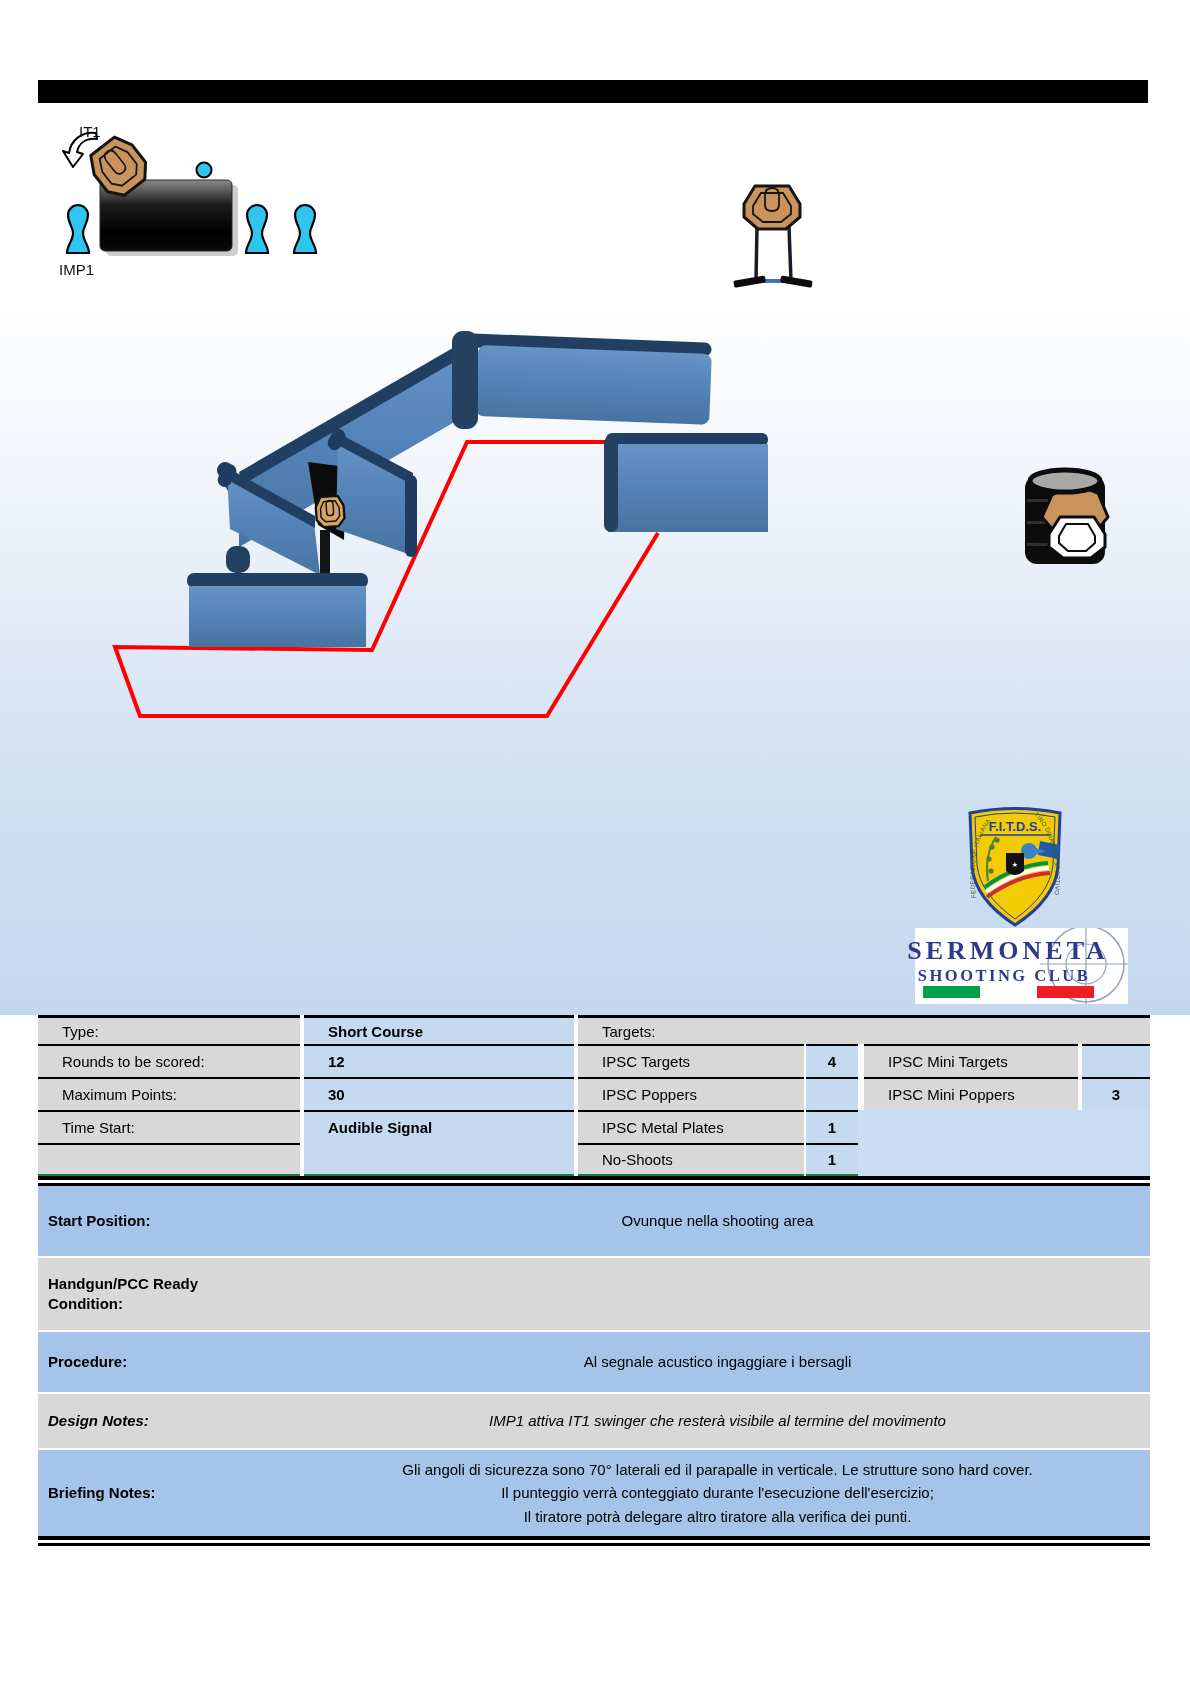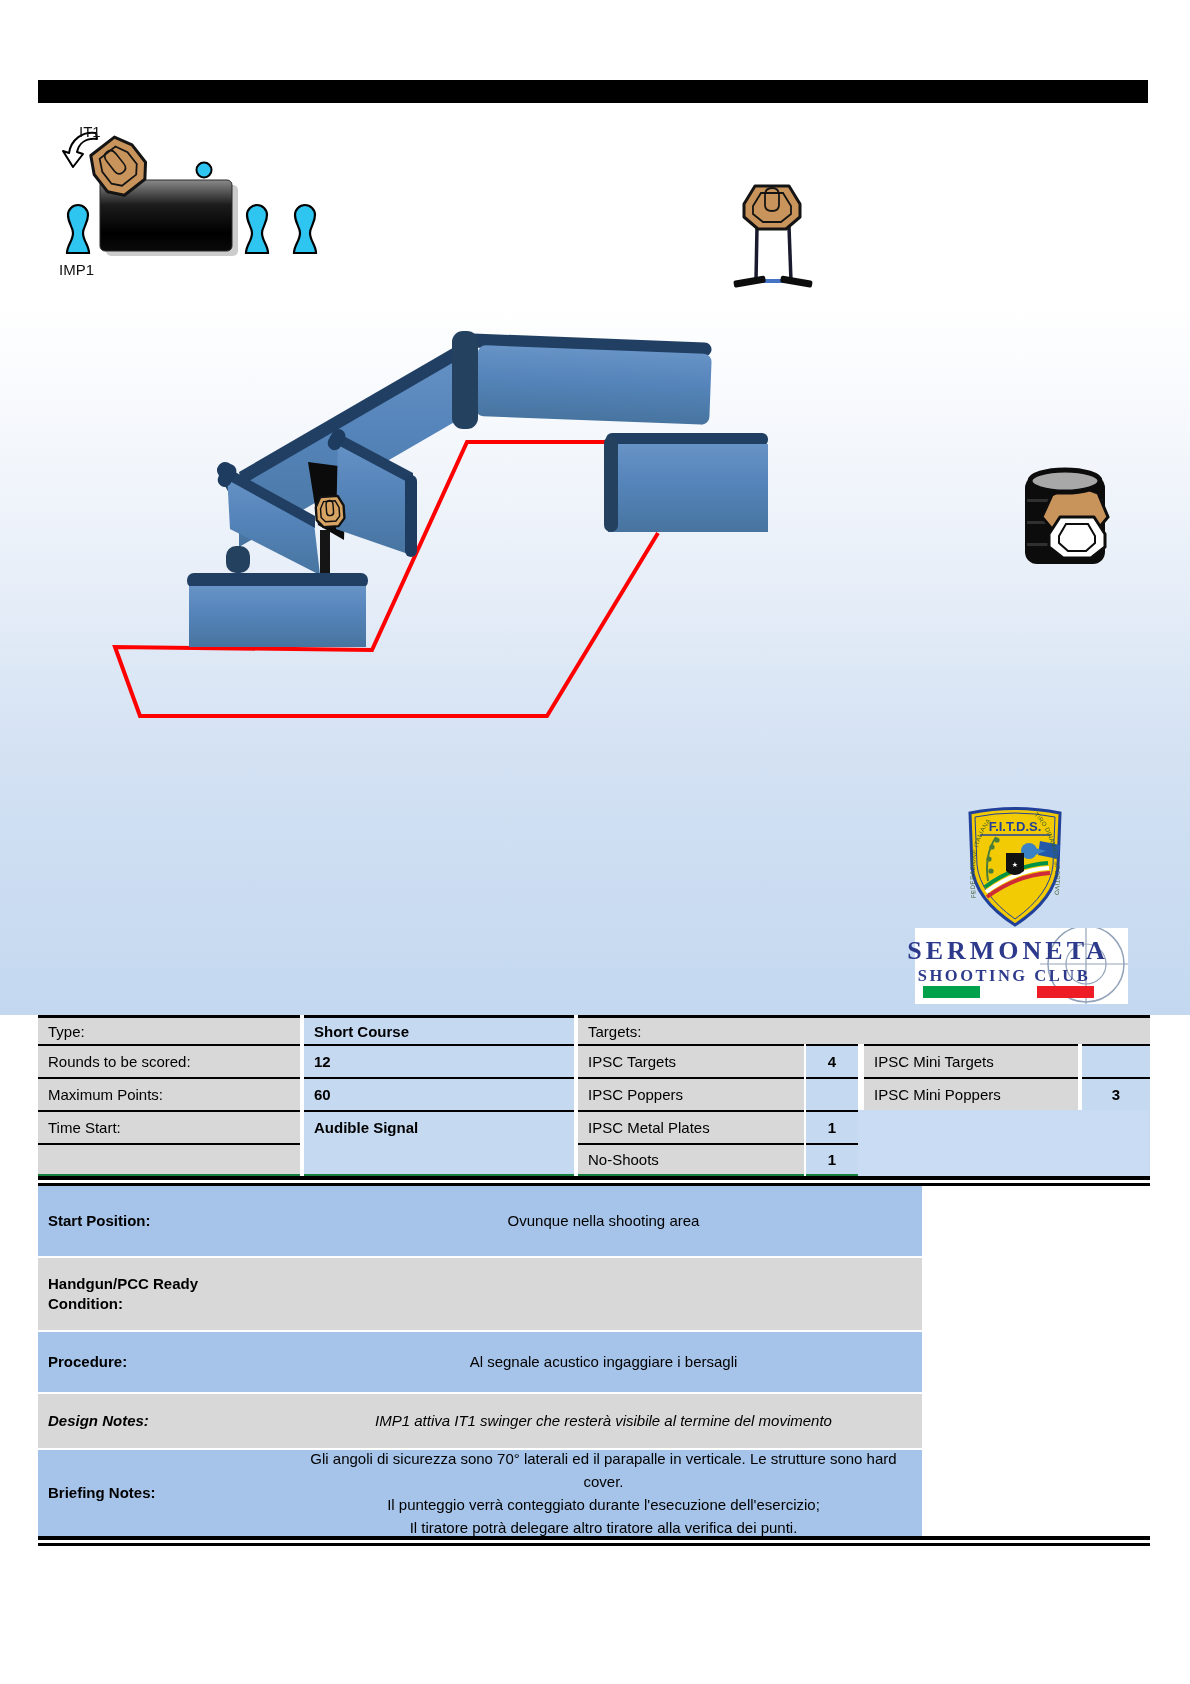--- a/index.html
+++ b/index.html
@@ -15,36 +15,36 @@
   .diagram-svg{position:absolute;left:0;top:103px;width:1190px;height:912px;}
 
   
   .info-table{
     position:absolute;left:38px;top:1015px;width:1112px;
     display:grid;
     grid-template-columns:262px 4px 270px 4px 226px 2px 52px 6px 214px 4px 68px;
     grid-template-rows:29px 33px 33px 33px 33px;
     font-size:15px;
   }
-  .cell{box-sizing:border-box;display:flex;align-items:center;padding:0 4px 0 10px;border-top:2px solid #000;}
+  .cell{box-sizing:border-box;display:flex;align-items:center;padding:0 4px 0 24px;border-top:2px solid #000;}
   .cell.first{border-top:3px solid #000;}
   .cell.last{border-bottom:2px solid #15803d;}
   .lab{background:#d8d8d8;}
   .val{background:#c5d9f1;font-weight:bold;}
   .val.center{justify-content:center;padding:0;}
   .fill-blue{background:#c9dcf4;border:none;}
   .noline{border-top:none;}
 
   .divider{position:absolute;left:38px;width:1112px;height:10px;box-sizing:border-box;
     border-top:4px solid #000;border-bottom:3px solid #000;background:#fff;}
   .divider.top{top:1176px;}
   .divider.bottom{top:1536px;}
 
   
-  .sections{position:absolute;left:38px;top:1186px;width:884px;}
+  .sections{position:absolute;left:38px;top:1186px;width:1112px;}
   .section{display:flex;margin-bottom:2px;box-sizing:border-box;}
   .section.blue{background:#a6c4e9;}
   .section.gray{background:#d8d8d8;}
   .sec-label{width:255px;box-sizing:border-box;padding-left:10px;font-weight:bold;font-size:15px;
     display:flex;align-items:center;line-height:1.35;}
   .sec-label .wrap{max-width:200px;}
   .sec-value{flex:1;display:flex;flex-direction:column;align-items:center;justify-content:center;
     font-size:15px;line-height:1.55;text-align:center;padding-right:8px;}
   .h-sp{height:70px;} .h-hg{height:72px;gap:20px;} .h-pr{height:60px;} .h-dn{height:54px;font-style:italic;} .h-bn{height:86px;}
 </style>
@@ -237,21 +237,21 @@
   <div class="cell lab" style="grid-row:2;grid-column:1">Rounds to be scored:</div>
 
   <div class="cell lab first" style="grid-row:1;grid-column:5/12">Targets:</div>
   <div class="cell val" style="grid-row:2;grid-column:3">12</div>
   <div class="cell lab" style="grid-row:2;grid-column:5">IPSC Targets</div>
   <div class="cell val center" style="grid-row:2;grid-column:7">4</div>
   <div class="cell lab" style="grid-row:2;grid-column:9">IPSC Mini Targets</div>
   <div class="cell val center" style="grid-row:2;grid-column:11"></div>
 
   <div class="cell lab" style="grid-row:3;grid-column:1">Maximum Points:</div>
-  <div class="cell val" style="grid-row:3;grid-column:3">60</div>
+  <div class="cell val" style="grid-row:3;grid-column:3">30</div>
   <div class="cell lab" style="grid-row:3;grid-column:5">IPSC Poppers</div>
   <div class="cell val center" style="grid-row:3;grid-column:7"></div>
   <div class="cell lab" style="grid-row:3;grid-column:9">IPSC Mini Poppers</div>
   <div class="cell val center" style="grid-row:3;grid-column:11">3</div>
 
   <div class="cell lab" style="grid-row:4;grid-column:1">Time Start:</div>
   <div class="cell val" style="grid-row:4;grid-column:3">Audible Signal</div>
   <div class="cell lab" style="grid-row:4;grid-column:5">IPSC Metal Plates</div>
   <div class="cell val center" style="grid-row:4;grid-column:7">1</div>
   <div class="cell fill-blue" style="grid-row:4;grid-column:8/12"></div>

